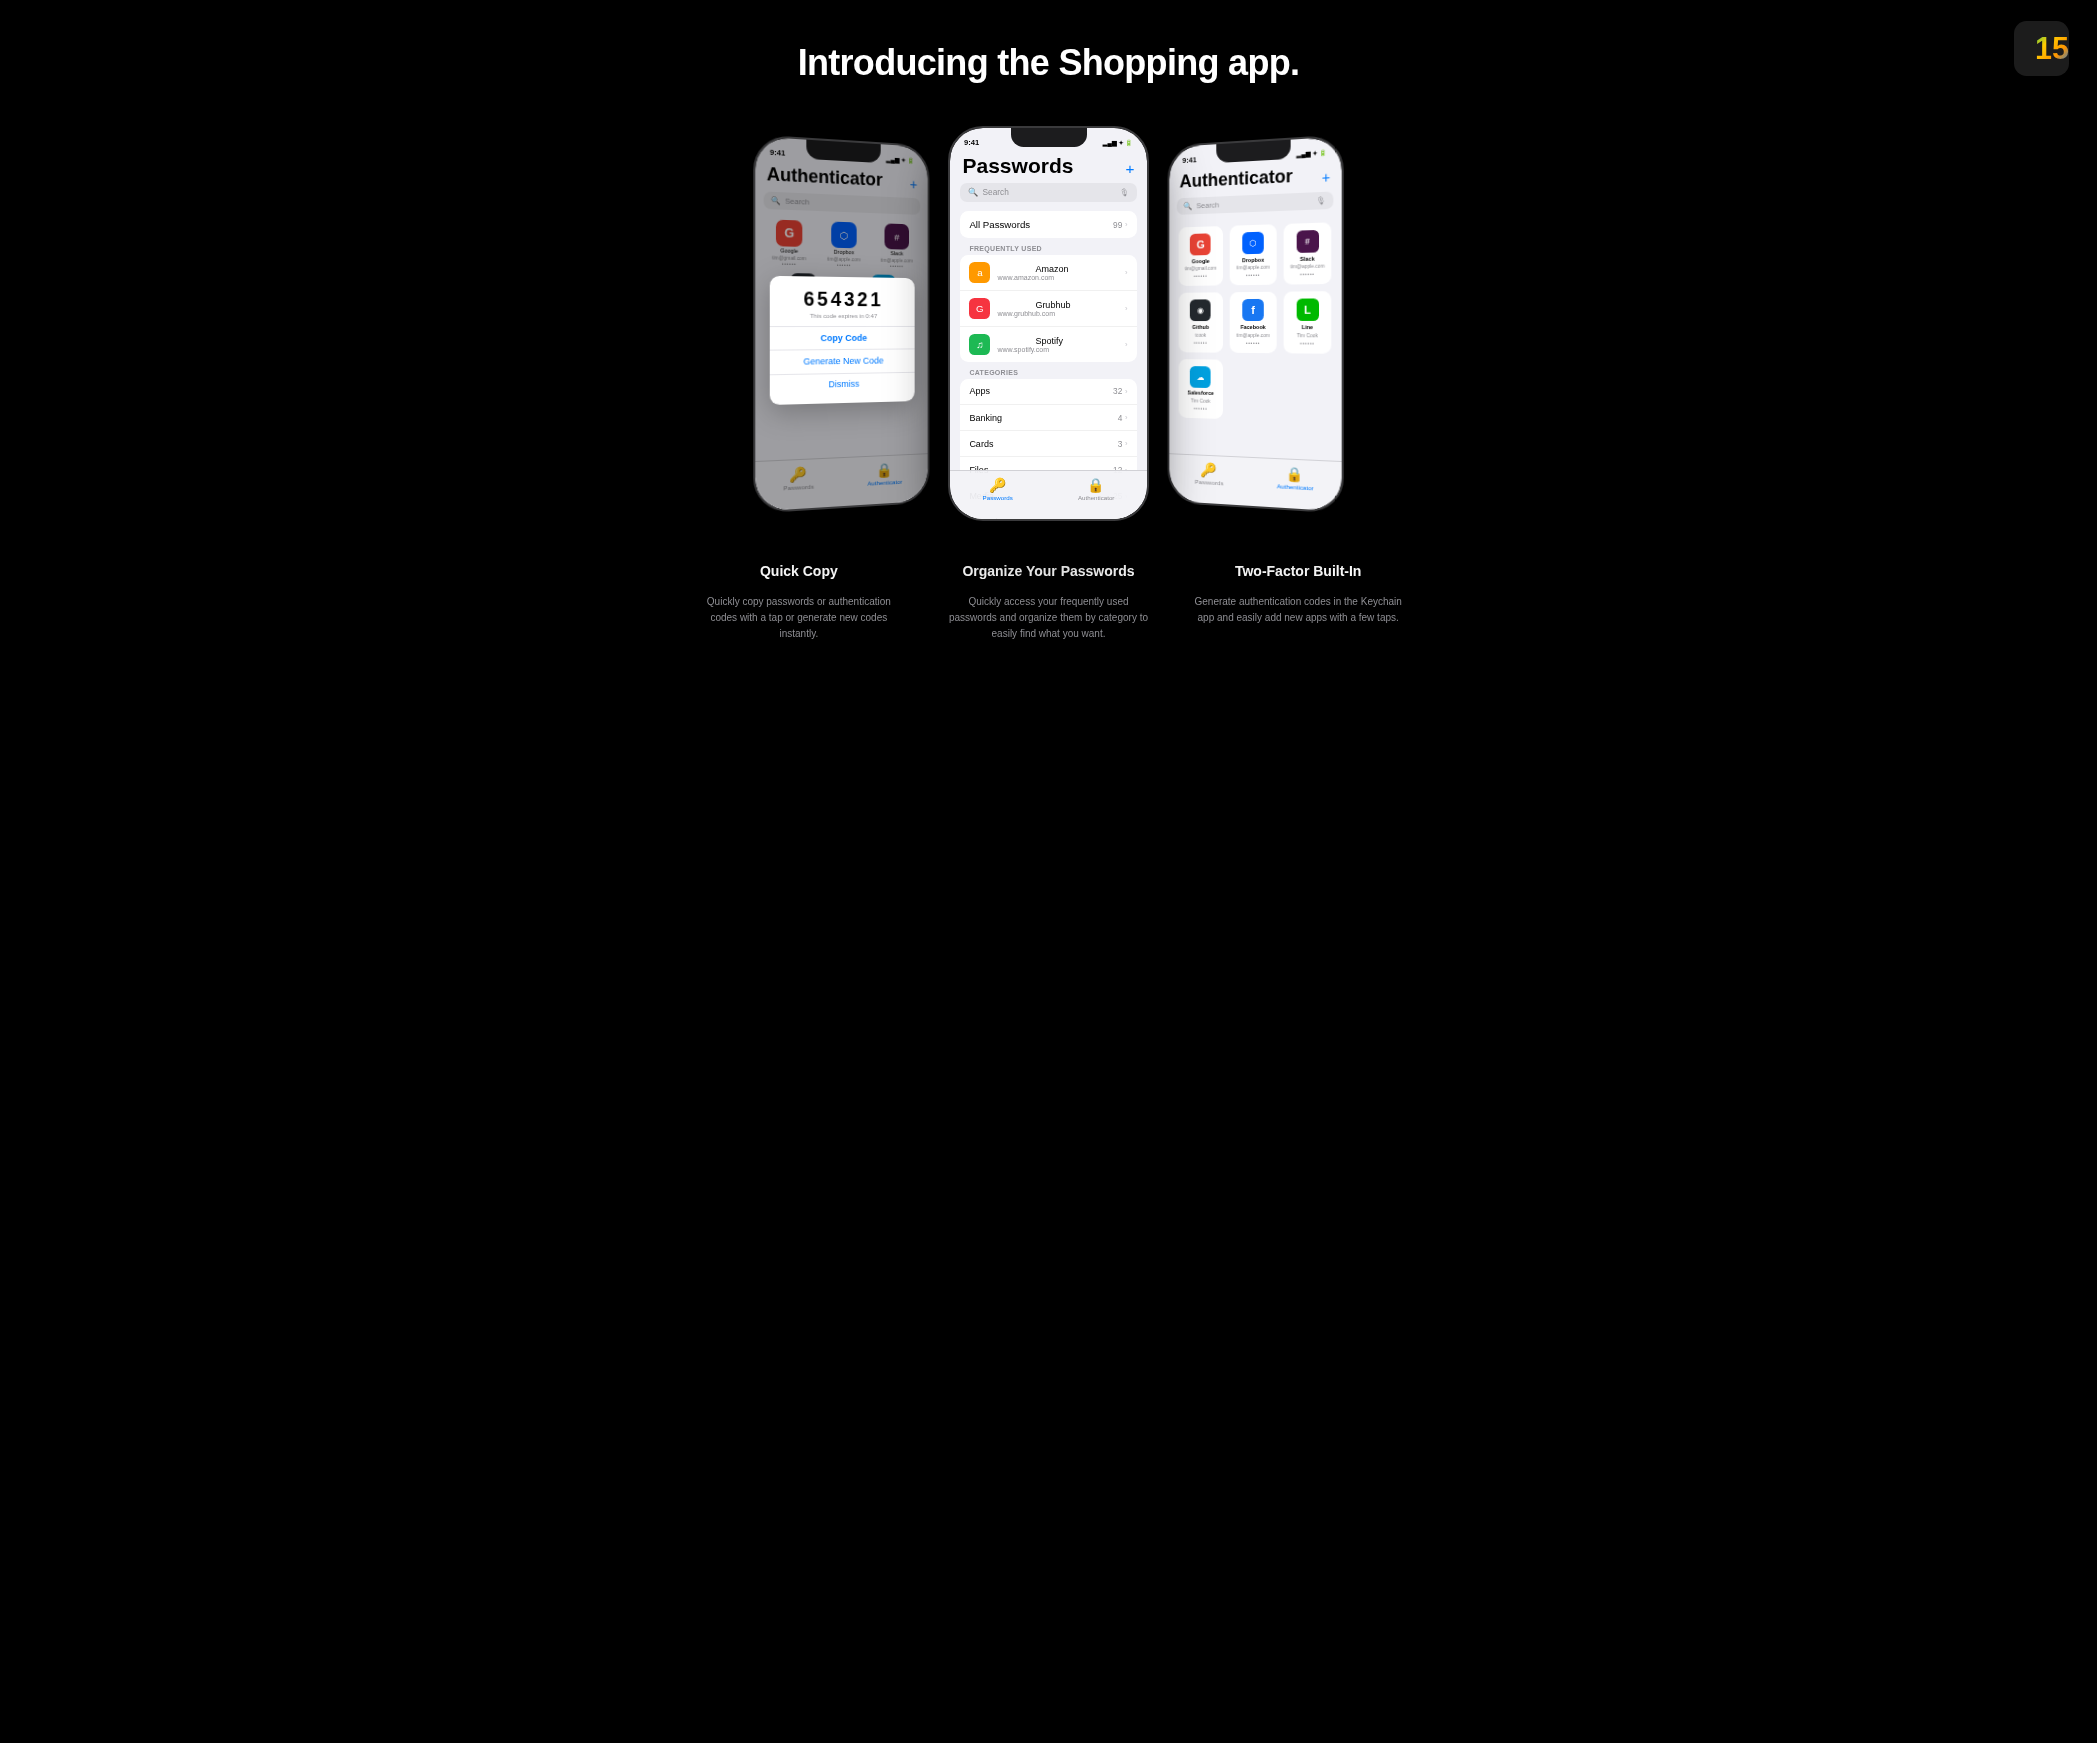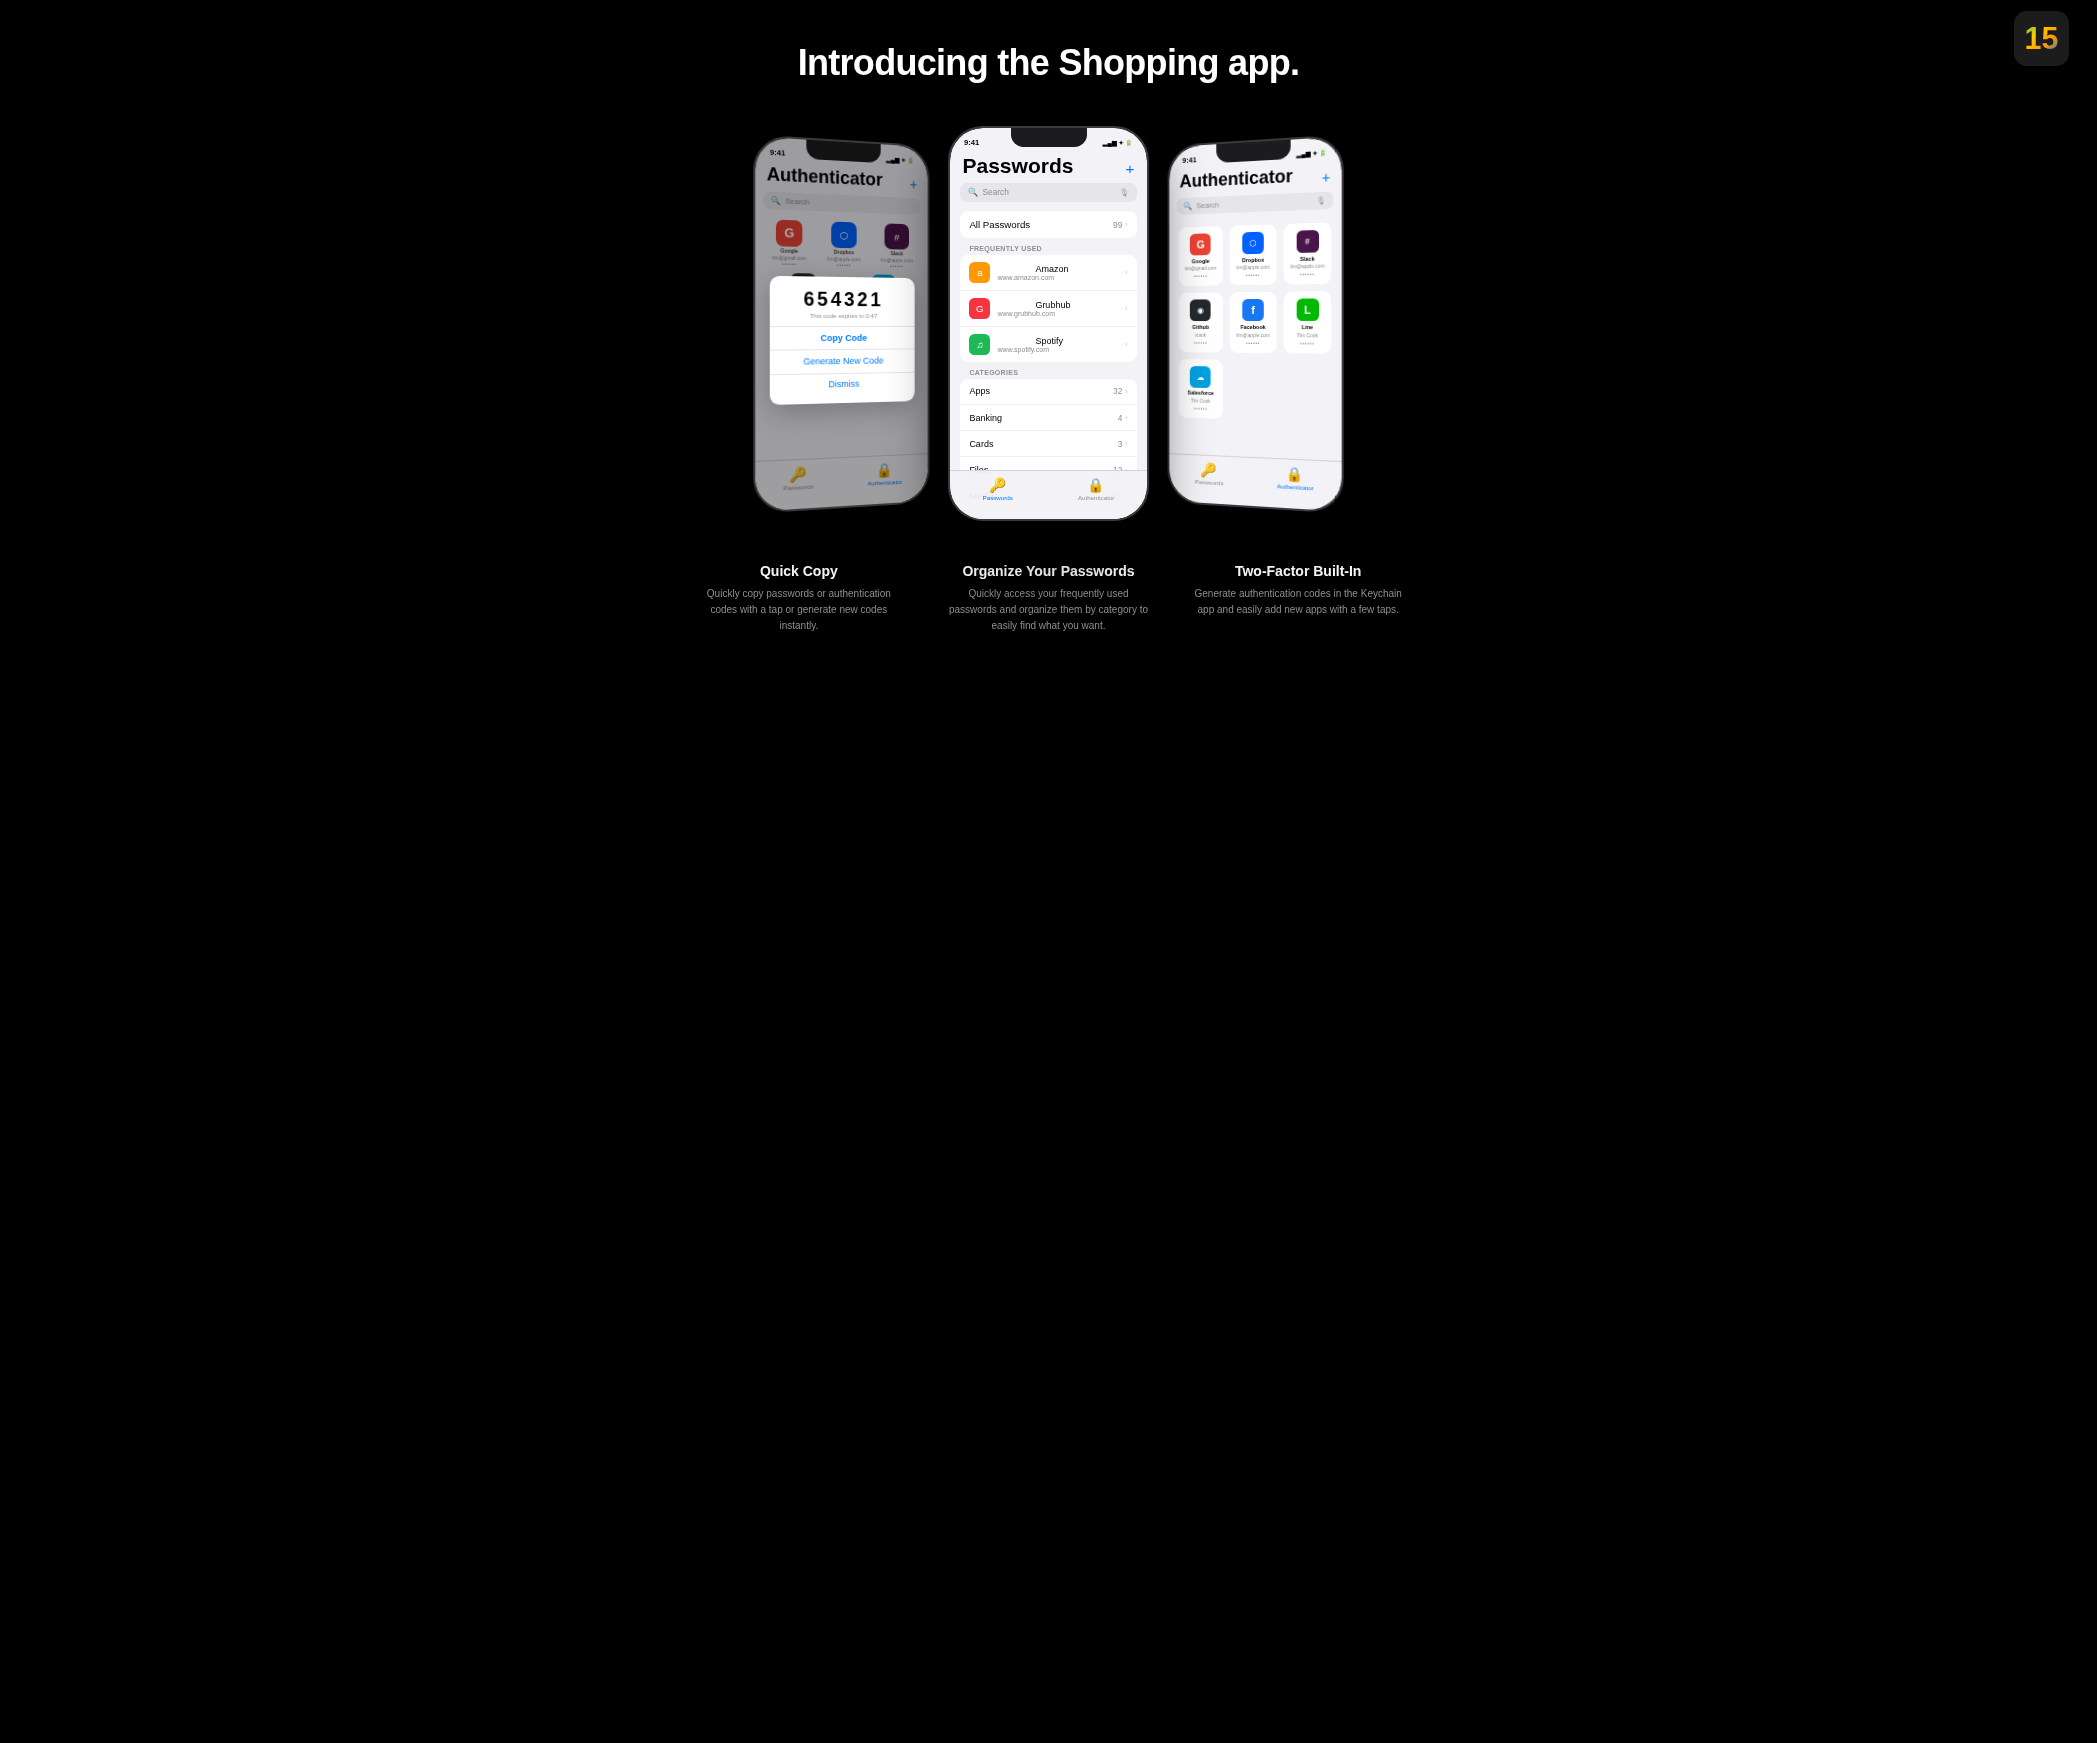--- a/index.html
+++ b/index.html
@@ -357,21 +357,21 @@
     }
     .bottom-card {
       flex: 1;
       text-align: center;
       max-width: 222px;
     }
     .bottom-card-title {
       font-size: 14px;
       font-weight: 700;
       color: #fff;
-      margin-bottom: 7px;
+      margin-bottom: 15px;
     }
     .bottom-card-desc {
       font-size: 10px;
       color: #8e8e93;
       line-height: 1.6;
     }
 
     
     .screen-dim {
       position: absolute;
@@ -388,29 +388,29 @@
       left: -3.5px;
       top: 55px;
       width: 2.8px;
       height: 21px;
       background: #3a3a3c;
       border-radius: 1.4px 0 0 1.4px;
     }
 
     .ios-badge-wrapper {
       position: absolute;
-      top: 11px;
+      top: 21px;
       right: 28px;
       width: 55px;
       height: 55px;
       border-radius: 12.5px;
       overflow: hidden;
       display: flex;
       align-items: center;
-      justify-content: center;
+      justify-content: flex-end;
       background: #1c1c1c;
       margin-left: 6px;
     }
 
     .chevron { color: #c7c7cc; font-size: 7.6px; }
   </style>
 </head>
 <body>
 
 <div class="ios-badge-wrapper">

